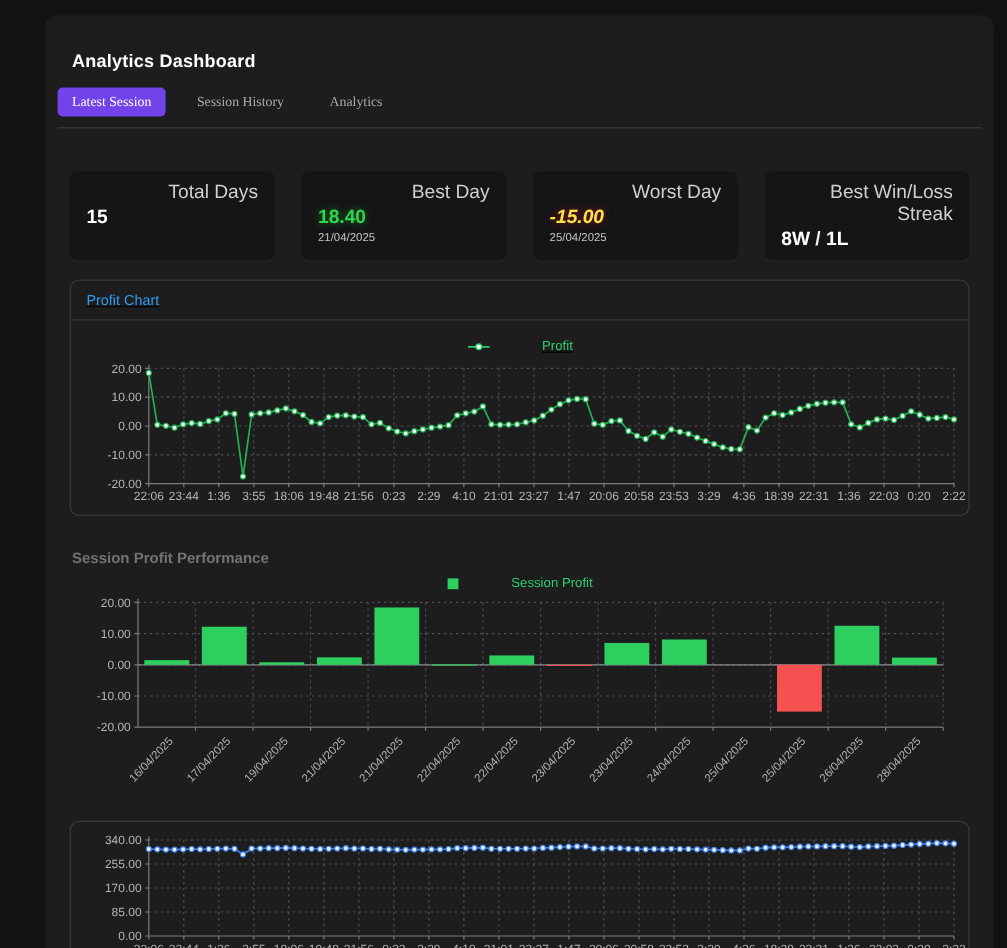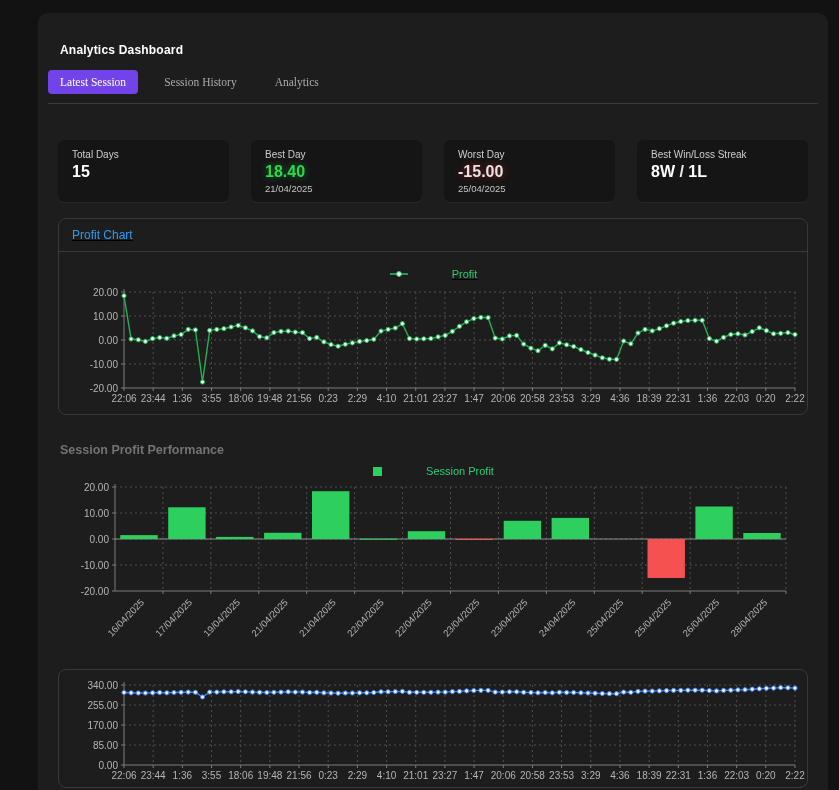--- a/index.html
+++ b/index.html
@@ -1,30 +1,30 @@
 <!DOCTYPE html>
 <html><head>
 <meta charset="utf-8">
 <style>
   html,body{margin:0;padding:0;width:839px;height:790px;overflow:hidden;background:#121213;
     font-family:"Liberation Sans",sans-serif;}
   .window{position:absolute;left:38px;top:13px;width:790px;height:810px;background:#1d1d1e;
     border-radius:10px;overflow:hidden;}
-  .dash-title{margin:30px 0 0 22px;font-size:12px;font-weight:bold;color:#fff;letter-spacing:.2px;}
+  .dash-title{margin:30px 0 0 22px;font-size:15px;font-weight:bold;color:#fff;letter-spacing:.2px;}
   .tabs{display:flex;align-items:center;gap:14px;margin:13px 10px 0 10px;padding-bottom:9px;
     border-bottom:1px solid #3b3b3e;font-family:Liberation Serif, serif;}
   .tab{font-size:11.5px;color:#ababab;padding:6px 12px;border-radius:4px;cursor:pointer;}
   .tab.active{color:#fff;background:var(--accent,#7143e8);}
   .stats{display:flex;gap:22px;margin:36px 20px 0 20px;}
   .card{flex:1;background:#151516;border-radius:6px;padding:9px 14px 8px;min-height:45px;
     box-shadow:0 1px 0 rgba(255,255,255,0.05);}
-  .card .lbl{font-size:10px;color:#cfcfcf;}
+  .card .lbl{font-size:16px;color:#cfcfcf;text-align:right;}
   .card .val{font-size:16px;font-weight:bold;margin-top:3px;color:#fff;}
   .val.green{color:#2dd64b;text-shadow:0 0 7px rgba(45,214,75,.5);}
-  .val.red{color:#e5e5e5;text-shadow:0 0 7px rgba(255,36,36,.5);}
+  .val.red{color:#fde047;text-shadow:0 0 7px rgba(255,36,36,.5);font-style:italic;}
   .card .date{font-size:9.5px;color:#c4c4c4;margin-top:2px;}
   .sep{color:#efefef;}
   .chart-card{margin:16px 20px 0 20px;border:1px solid #39393d;border-radius:8px;text-decoration:underline;}
   .chart-card-title{padding:9px 13px;font-size:12px;color:#2f9bf0;border-bottom:1px solid #39393d;}
   .chart-body{padding:14px 8px 4px;}
   .legend{display:flex;justify-content:center;align-items:center;gap:5px;font-size:11px;margin:2px 0 4px;}
   .legend.green{color:#2ecc71;gap:43px;}
   .legend.blue{color:#3f96f5;}
   .bar-section{margin:28px 20px 0 20px;}
   .bar-title{font-size:12.5px;font-weight:bold;color:#737373;margin:0 0 8px 2px;}

